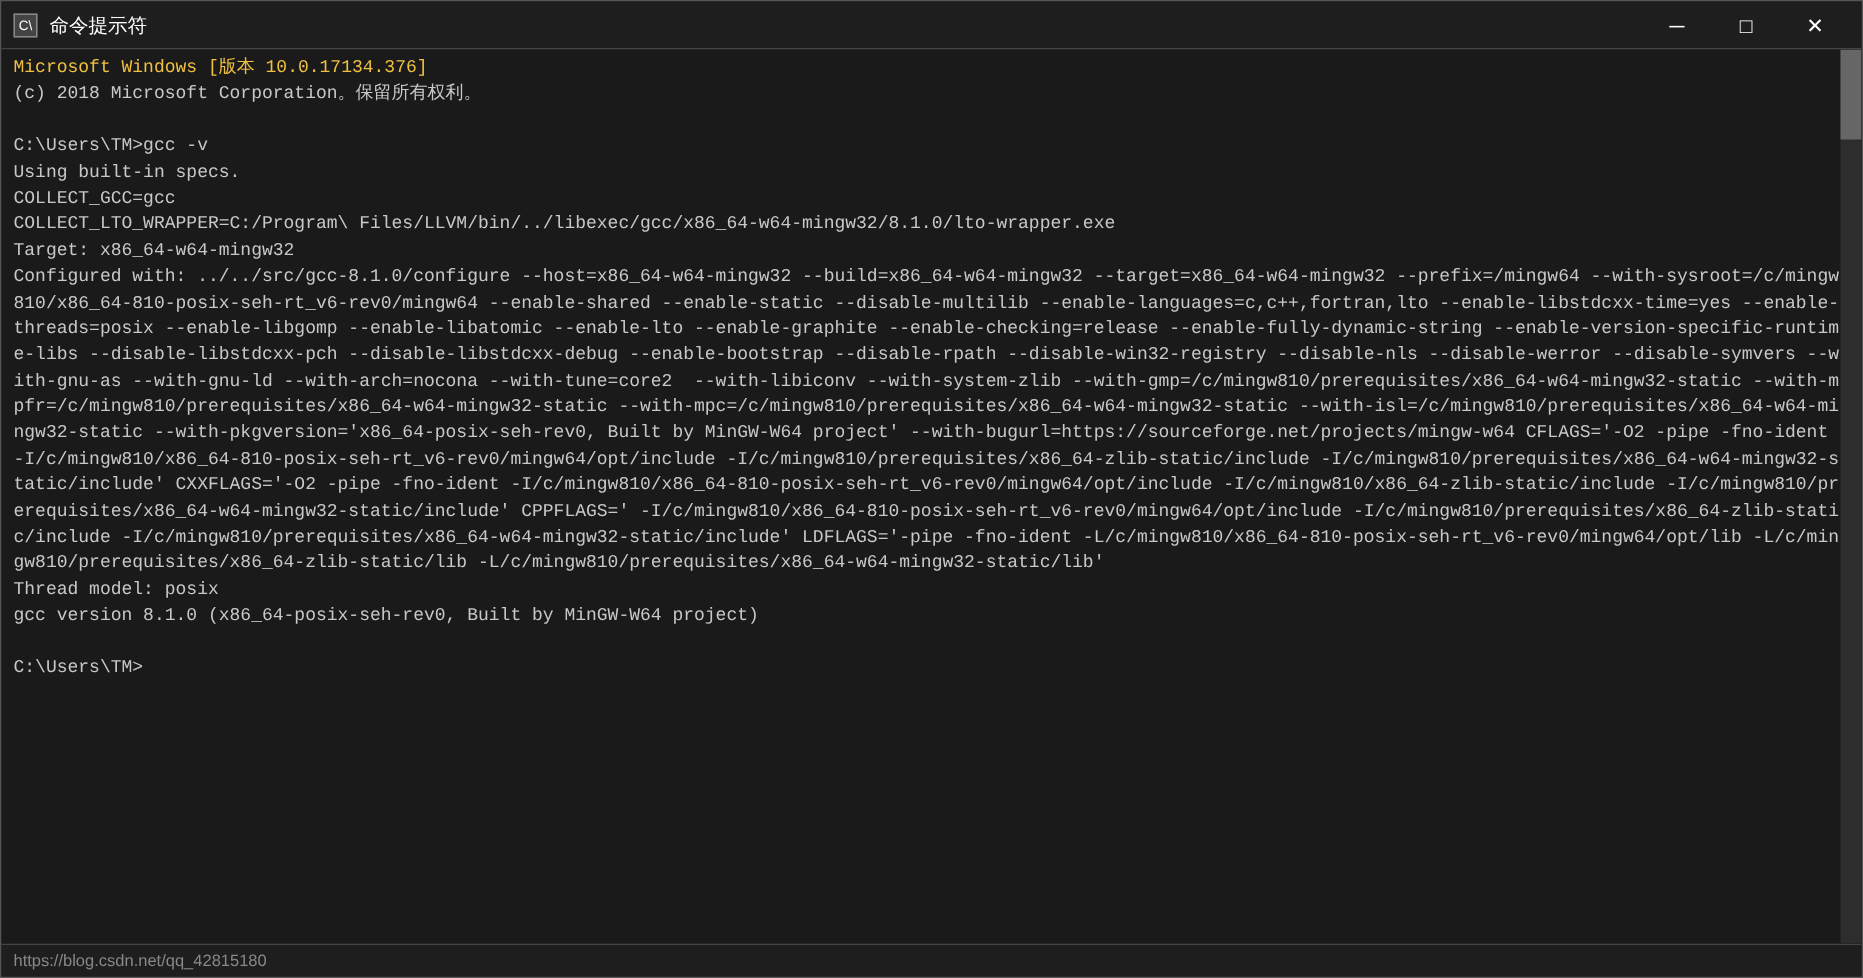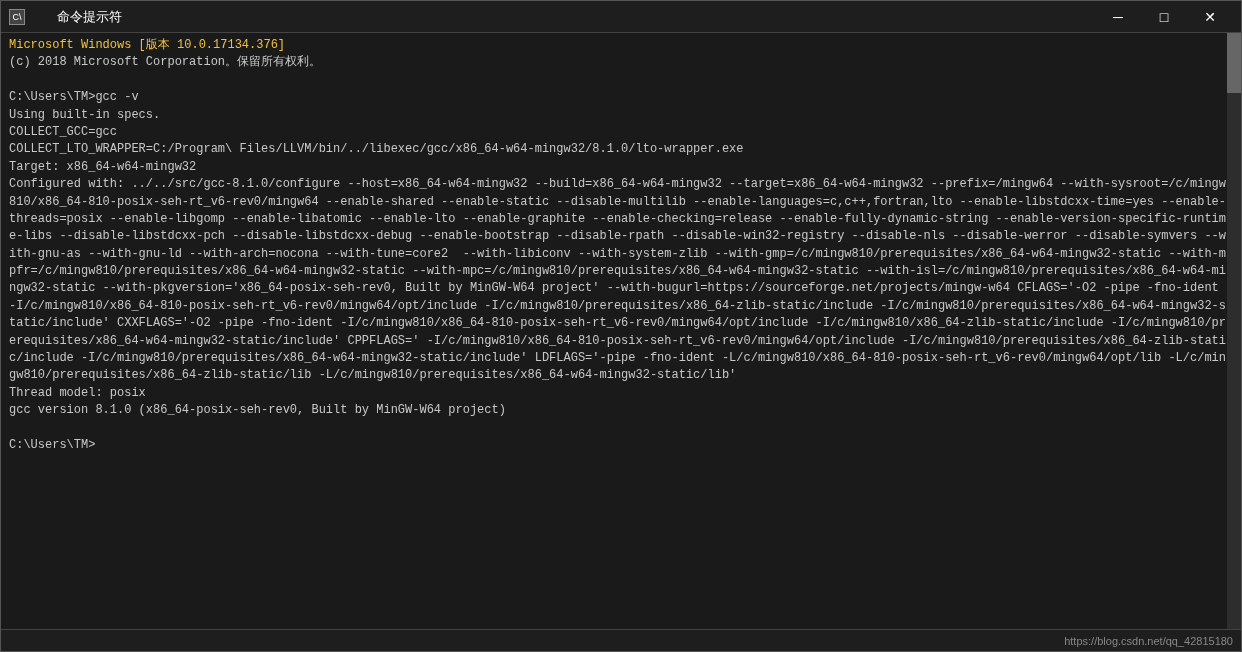--- a/index.html
+++ b/index.html
@@ -43,21 +43,20 @@
       justify-content: center;
       font-size: 9px;
       color: white;
     }
 
     .title-bar-text {
       color: #ffffff;
       font-size: 13px;
       font-family: 'Microsoft YaHei', Arial, sans-serif;
       flex: 1;
-      margin-left: 24px;
     }
 
     .title-bar-controls {
       display: flex;
       gap: 0;
     }
 
     .title-btn {
       width: 46px;
       height: 32px;
@@ -110,21 +109,21 @@
       height: 60px;
       background: #666;
     }
 
     .status-bar {
       height: 22px;
       background: #1e1e1e;
       border-top: 1px solid #444;
       display: flex;
       align-items: center;
-      justify-content: flex-end;
+      justify-content: flex-start;
       padding: 0 8px;
       flex-shrink: 0;
     }
 
     .status-url {
       color: #888;
       font-size: 11px;
       font-family: Arial, sans-serif;
     }
   </style>

